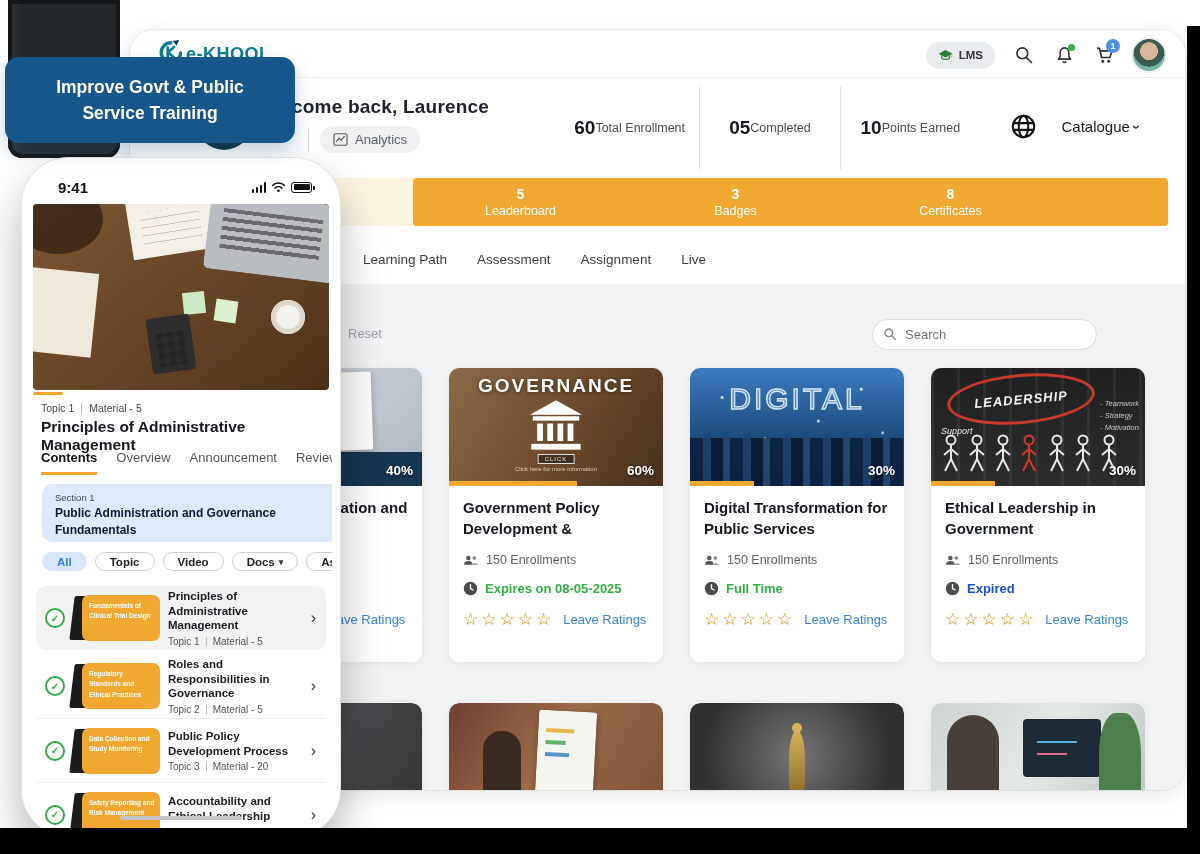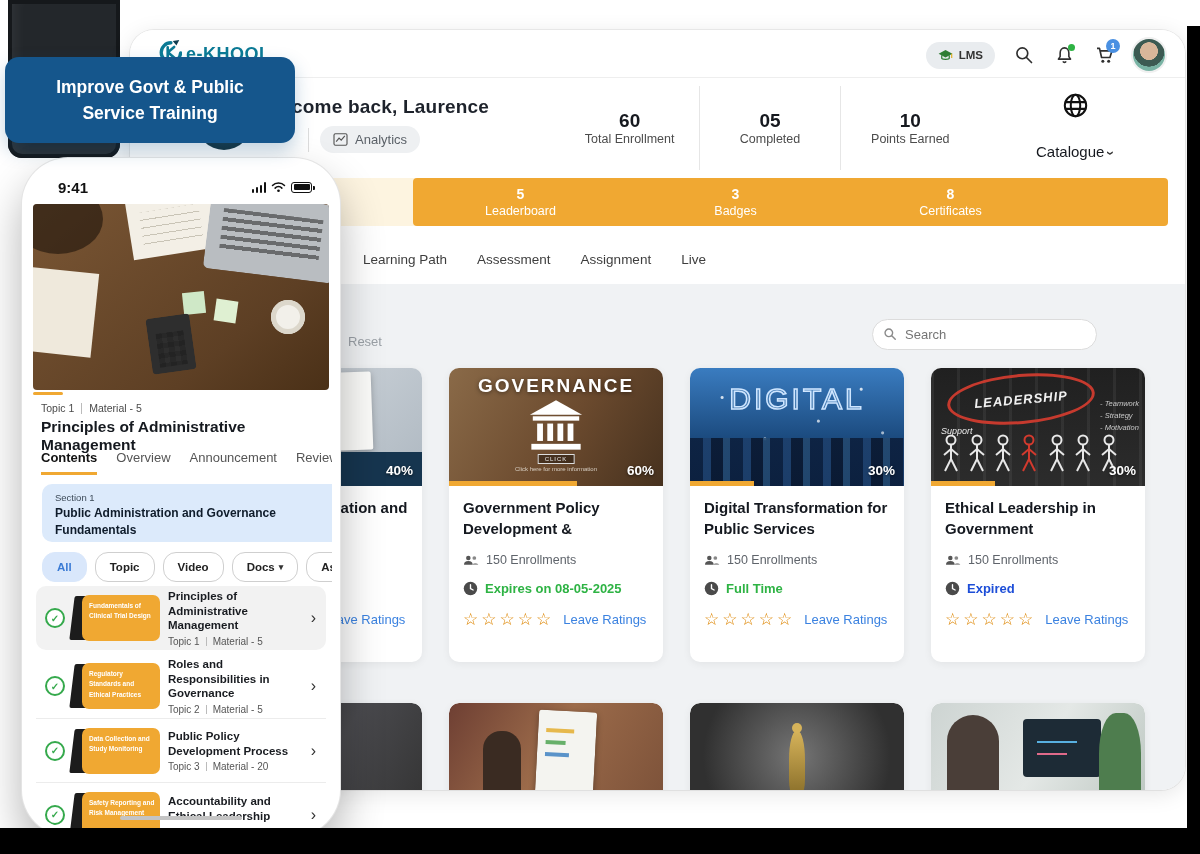--- a/index.html
+++ b/index.html
@@ -40,43 +40,43 @@
   
   .welcome-avatar { left:66px; top:64px; width:56px; height:56px; border-radius:50%;
     background:radial-gradient(circle at 50% 40%, #2b5666, #15323e 70%); }
   .greeting { left:128px; top:66px; font-size:19px; font-weight:bold; color:#1d222b; letter-spacing:0.2px; }
   .mini-div { left:178px; top:98px; height:24px; border-left:1px solid #ddd; }
   .analytics-pill { left:190px; top:96px; height:27px; background:#eef0f2; border-radius:15px; display:flex; align-items:center; gap:7px; padding:0 13px; }
   .analytics-pill span { font-size:13px; color:#5b6168; }
 
   
   .stats { left:430px; top:56px; width:420px; height:84px; display:flex; }
-  .stat-cell { flex:1; display:flex; flex-direction:column; align-items:center; justify-content:center; border-right:1px solid #e6e6e6; }
+  .stat-cell { flex:1; display:flex; flex-direction:row; align-items:center; justify-content:center; border-right:1px solid #e6e6e6; }
   .stat-val { font-size:19px; font-weight:bold; color:#16191f; }
   .stat-lab { font-size:12.5px; color:#4c4c4c; }
-  .catalogue { left:860px; top:52px; width:170px; height:88px; display:flex; flex-direction:column; align-items:center; justify-content:center; gap:24px; }
+  .catalogue { left:860px; top:52px; width:170px; height:88px; display:flex; flex-direction:row; align-items:center; justify-content:center; gap:24px; }
   .cat-label { font-size:15px; color:#16191f; display:flex; align-items:center; gap:5px; }
   .cat-arr { display:inline-block; transform:rotate(90deg) translateX(1px); font-size:14px; color:#333; font-weight:bold; }
 
   
   .ach-banner { left:30px; top:148px; width:1008px; height:48px; background:#fdf4e0; border-radius:6px; }
   .ach-orange { position:absolute; left:253px; right:0; top:0; bottom:0; background:#f0a832; border-radius:4px;
     display:flex; padding-right:110px; }
   .ach-cell { flex:1; display:flex; flex-direction:column; align-items:center; justify-content:center; gap:2px; color:#fff; }
   .ach-val { font-size:14px; font-weight:bold; }
   .ach-lab { font-size:12.5px; }
 
   
   .main-tabs { left:233px; top:222px; display:flex; gap:30px; }
   .main-tab { font-size:13.5px; color:#3e3e3e; }
 
   
   .content-bg { left:0; top:254px; width:100%; height:506px; background:#f0f2f4; }
 
-  .reset { left:218px; top:304px; font-size:13px; color:#9aa0a6; }
+  .reset { left:218px; top:296px; font-size:13px; color:#9aa0a6; }
   .search-wrap { left:742px; top:289px; width:225px; height:31px; }
   .search-wrap input { width:100%; height:100%; border:1px solid #dcdcdc; border-radius:16px; padding:0 12px 0 32px;
     font-size:13px; color:#444; background:#fff; outline:none; font-family:"Liberation Sans",sans-serif; }
   .search-wrap .s-icon { position:absolute; left:11px; top:8px; }
 
   
   .card { top:338px; width:214px; height:294px; background:#fff; border-radius:10px; box-shadow:0 2px 8px rgba(0,0,0,0.06); }
   .card.c0{left:78px;} .card.c1{left:319px;} .card.c2{left:560px;} .card.c3{left:801px;}
   .c-img { position:relative; width:100%; height:118px; border-radius:10px 10px 0 0; overflow:hidden; }
   .c-prog { position:absolute; left:0; bottom:0; height:5px; background:#f0a832; z-index:3; }
@@ -181,21 +181,21 @@
   .pipe { display:inline-block; height:11px; border-left:1px solid #bbb; }
   .p-title { left:11px; top:252px; font-size:15.5px; font-weight:bold; color:#15191f; }
   .p-tabs { left:11px; top:284px; display:flex; gap:19px; width:300px; white-space:nowrap; }
   .p-tab { font-size:13px; color:#555; padding-bottom:7px; }
   .p-tab.active { color:#111; font-weight:bold; border-bottom:3px solid #f0a832; }
   .section-card { left:12px; top:318px; width:330px; height:58px; background:#dceafb; border-radius:10px; padding:8px 34px 8px 13px; }
   .sec-label { font-size:9.5px; color:#3c4a58; }
   .sec-title { font-size:12px; font-weight:bold; color:#0f1c2b; line-height:1.4; margin-top:2px; }
   .sec-arr { position:absolute; right:12px; top:22px; font-size:15px; color:#1a1a1a; }
   .chips { left:12px; top:386px; display:flex; gap:8px; width:300px; }
-  .chip { height:30px; display:flex; align-items:center; gap:4px; padding:0 14px; border:1px solid #cfcfcf; border-radius:13px;
+  .chip { height:19px; display:flex; align-items:center; gap:4px; padding:0 14px; border:1px solid #cfcfcf; border-radius:13px;
     font-size:11.5px; font-weight:bold; color:#222; background:#fff; white-space:nowrap; }
   .chip.active { background:#d9e7fb; border-color:#d9e7fb; color:#3a7bd5; }
   .caret { font-size:9px; color:#333; }
   .lessons { left:6px; top:420px; width:290px; }
   .lesson { position:relative; height:64px; display:flex; align-items:center; background:#fff; }
   .lesson.first { background:#f2f2f2; border-radius:10px; }
   .lesson + .lesson { border-top:1px solid #ececec; }
   .lesson.first + .lesson { border-top:none; margin-top:4px; }
   .check { width:20px; height:20px; border:2px solid #35a94c; border-radius:50%; margin-left:9px; flex:0 0 auto;
     display:flex; align-items:center; justify-content:center; background:#fff; }

